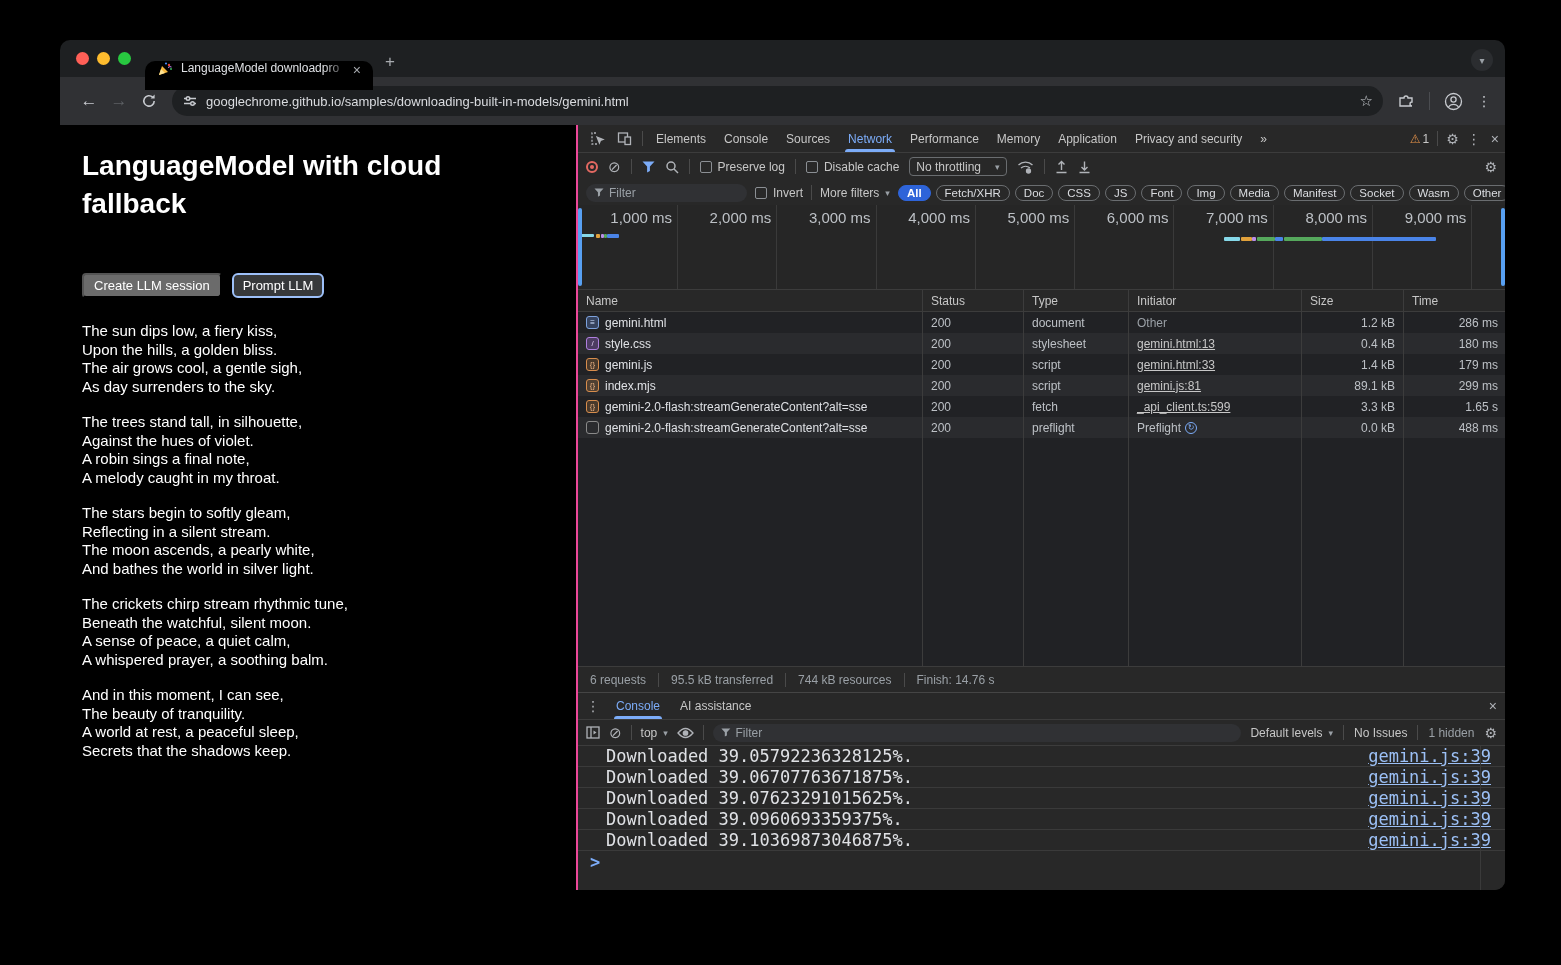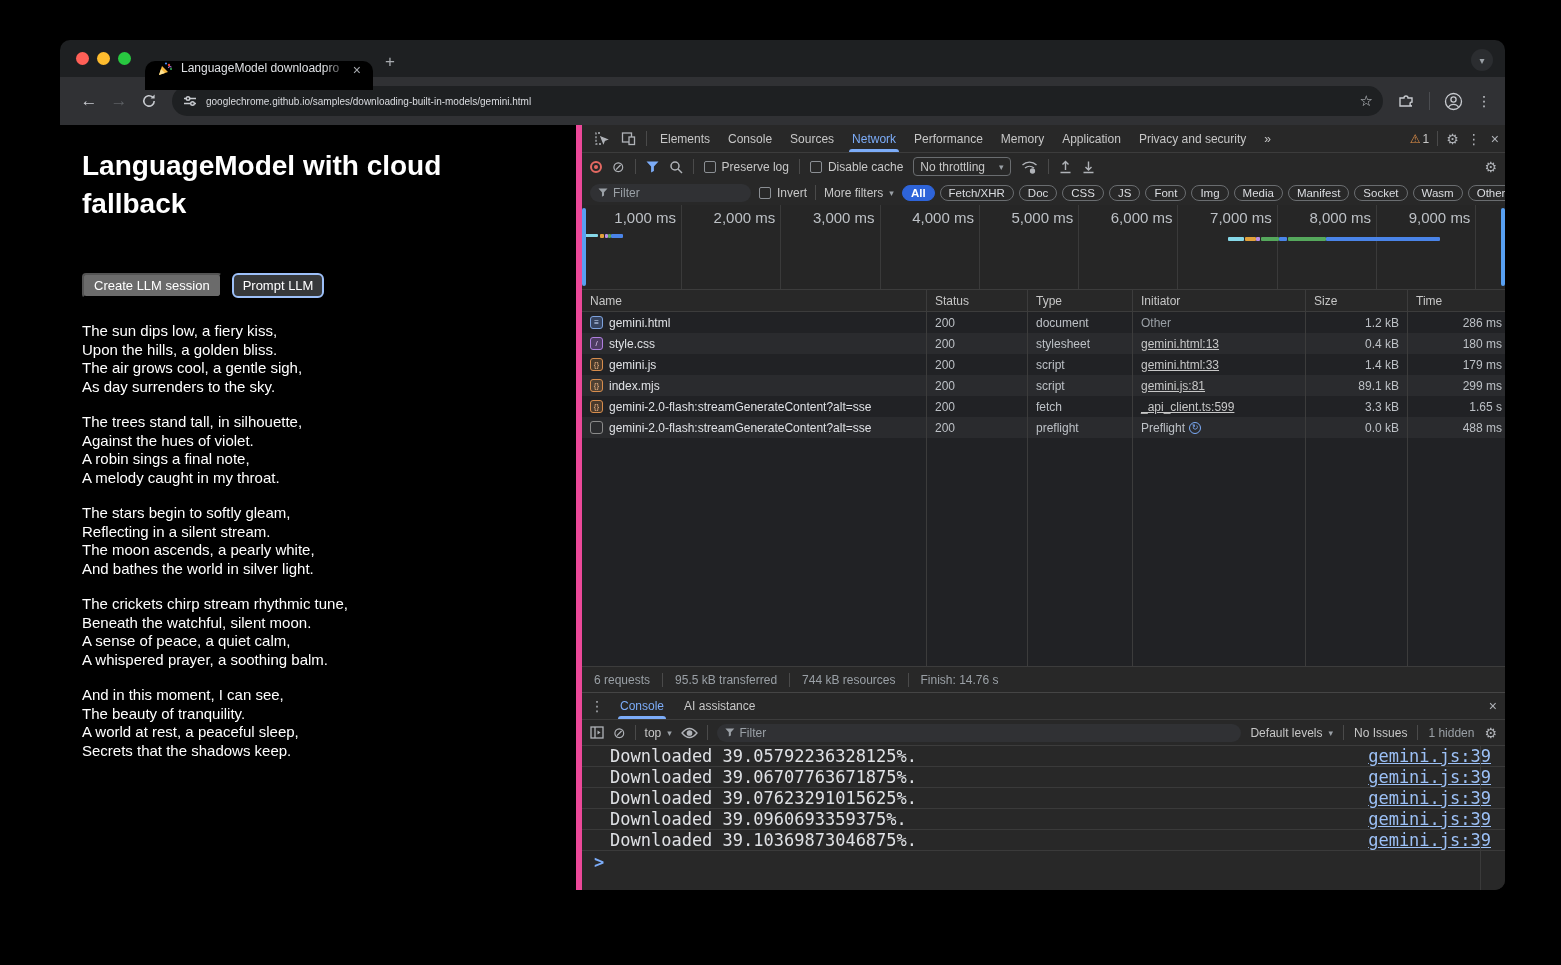--- a/index.html
+++ b/index.html
@@ -22,42 +22,42 @@
   .newtab { position:absolute; left:325px; top:13px; color:#a8abb0; font-size:17px; line-height:17px; }
   .tabsearch { position:absolute; right:12px; top:9px; width:22px; height:22px; border-radius:50%;
                background:#2b2d30; color:#9aa0a6; font-size:10px; display:flex; align-items:center; justify-content:center; }
 
   
   .toolbar { height:48px; background:#303134; display:flex; align-items:center; padding:0 14px; }
   .nav-ic { font-size:17px; color:#c7cacf; width:30px; text-align:center; }
   .nav-ic.dim { color:#5d6064; }
   .urlbar { flex:1; height:30px; background:#1e2022; border-radius:15px; margin:0 10px 0 8px;
             display:flex; align-items:center; padding:0 10px; }
-  .url-text { color:#dadce0; font-size:10px; flex:1; margin-left:8px; white-space:nowrap; overflow:hidden; }
+  .url-text { color:#dadce0; font-size:13px; flex:1; margin-left:8px; white-space:nowrap; overflow:hidden; }
   .star { color:#c7cacf; font-size:15px; }
   .tb-right { display:flex; align-items:center; gap:14px; margin-left:4px; }
   .tb-sep { width:1px; height:18px; background:#4a4c50; }
   .kebab { color:#c7cacf; font-size:14px; letter-spacing:0; }
 
   
   .content { display:flex; height:765px; }
   .page { width:516px; background:#000; padding:22px; overflow:hidden; }
   .page h1 { color:#fff; font-size:28px; line-height:38px; font-weight:700; margin-bottom:50px; width:430px; }
   .btn-row { display:flex; gap:10px; margin-bottom:24px; }
   .btn { font-size:13px; color:#fff; padding:3px 10px; border-radius:4px; }
   .btn-create { background:#6b6b6b; }
   .btn-prompt { background:#37393b; border:2px solid #9dc0f9; border-radius:6px; padding:1px 9px; }
   .prog-row { display:flex; align-items:center; gap:10px; margin-bottom:24px; }
   .progress { width:155px; height:11px; border:1px solid #8a8a8a; border-radius:6px; background:#3a3c3e; overflow:hidden; }
   .progress .fill { height:100%; background:#8fb8f8; border-radius:6px 0 0 6px; }
   .prog-label { color:#fff; font-size:15px; }
   .stanza { color:#fff; font-size:15px; line-height:18.5px; white-space:pre-line; margin-bottom:17px; }
 
   
-  .devtools { width:929px; background:#242424; border-left:6px solid #ec4899; display:flex; flex-direction:column; color:#c7c7c7; font-size:12px; }
+  .devtools { width:929px; background:#242424; border-left:2px solid #ec4899; display:flex; flex-direction:column; color:#c7c7c7; font-size:12px; }
   .icon-btn { color:#b0b3b8; display:inline-flex; align-items:center; justify-content:center; }
   svg.ic { display:block; }
   .vsep { width:1px; height:15px; background:#4a4a4a; flex:none; }
 
   .dt-tabbar { height:27px; background:#282828; display:flex; align-items:center; padding:0 6px; flex:none; }
   .dt-tab { padding:0 9px; height:100%; display:flex; align-items:center; color:#c7c7c7; position:relative; white-space:nowrap; }
   .dt-tab.active { color:#7cacf8; }
   .dt-tab.active::after { content:""; position:absolute; left:6px; right:6px; bottom:0; height:3px; border-radius:3px 3px 0 0; background:#7cacf8; }
   .warn { color:#e8944a; font-size:12px; margin:0 2px 0 8px; }
   .dt-tabbar .spacer { flex:1; }

